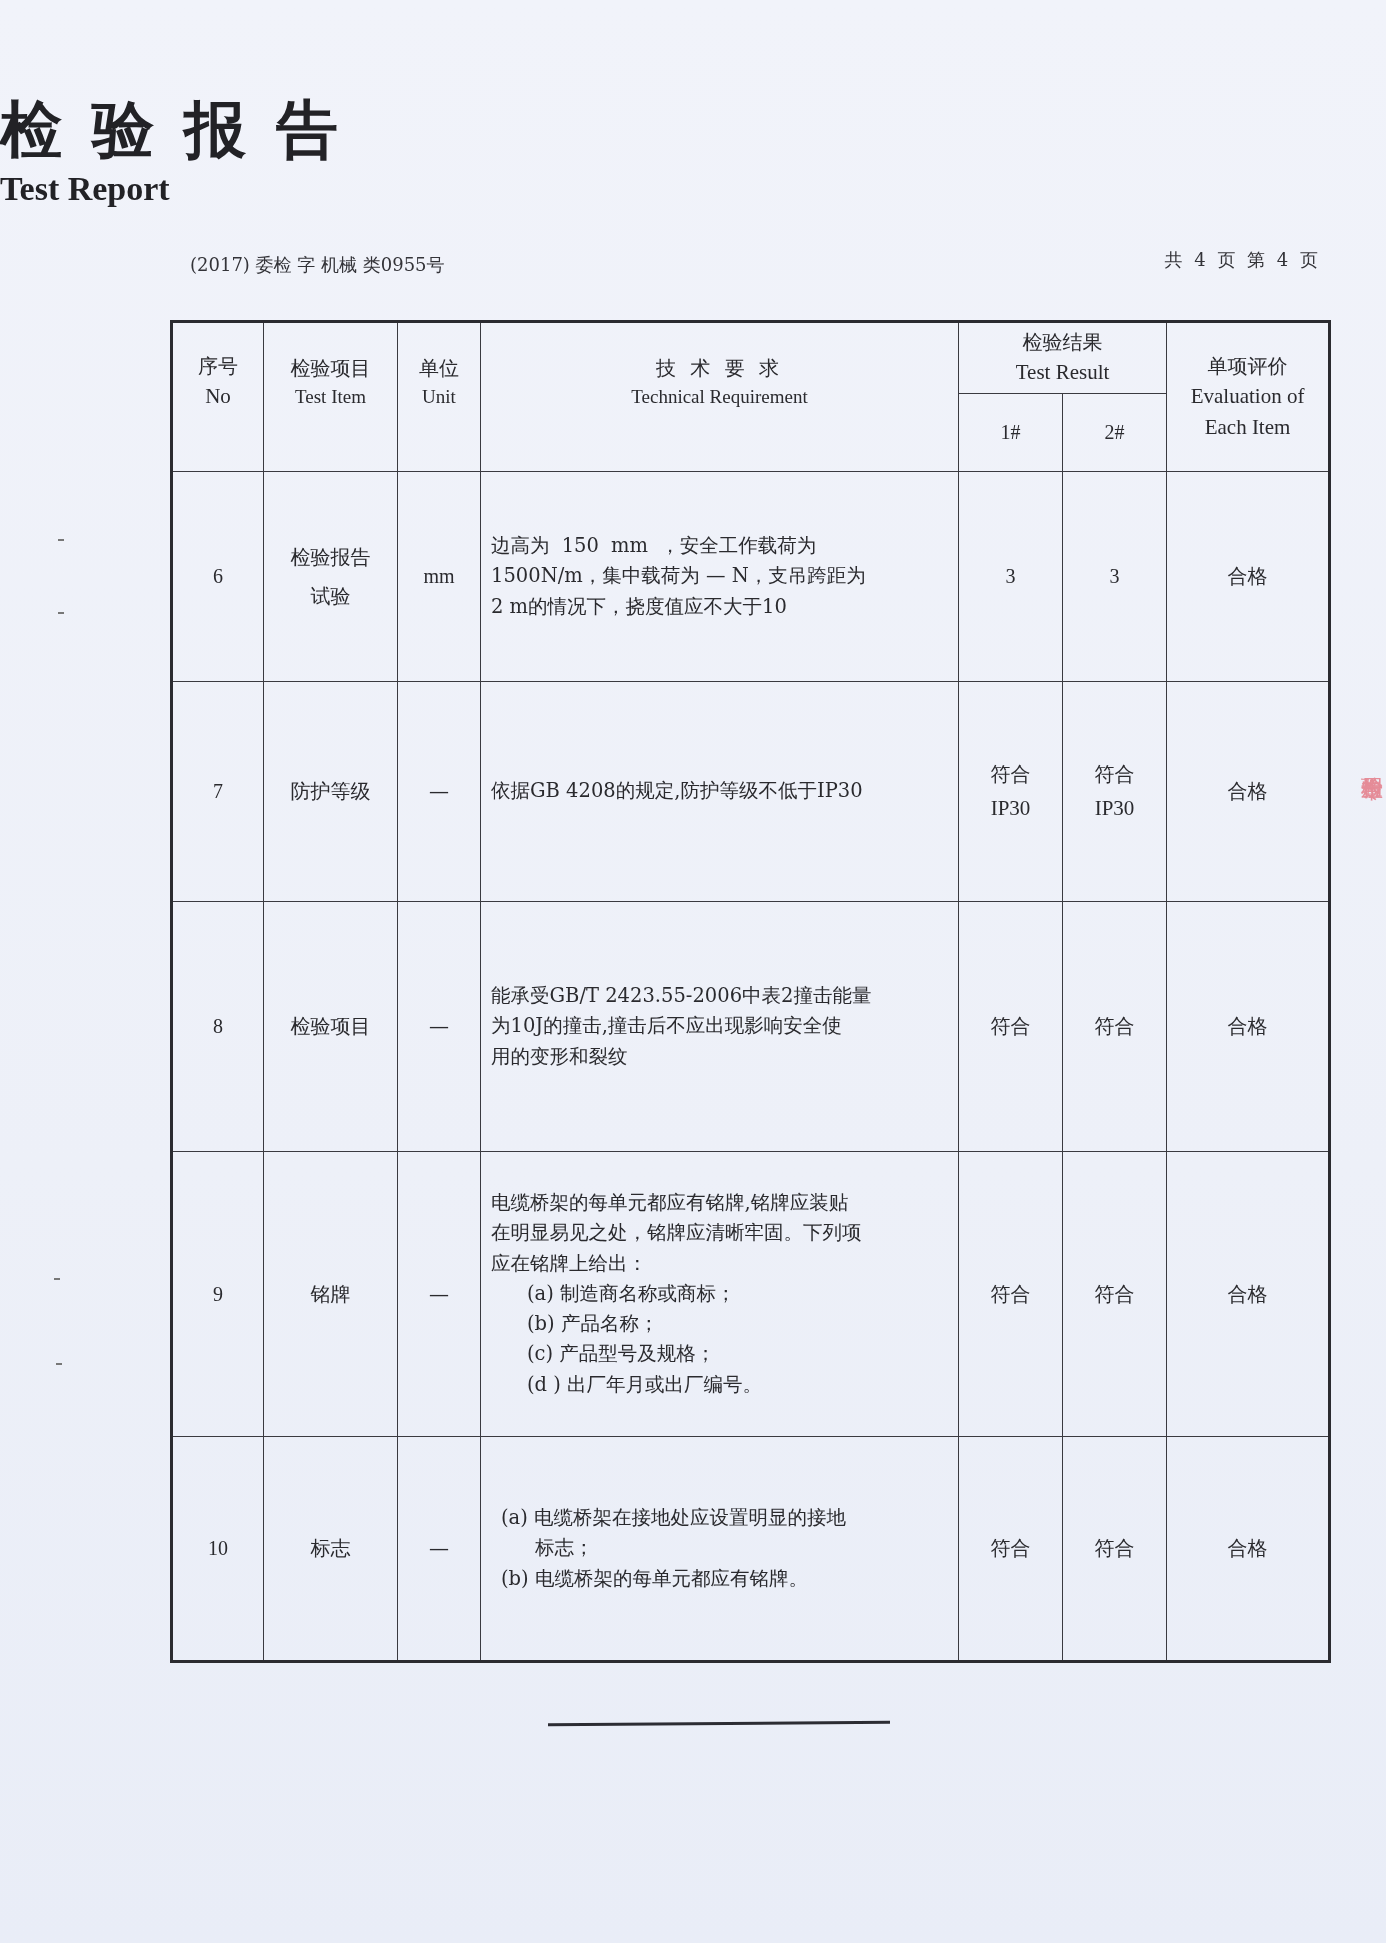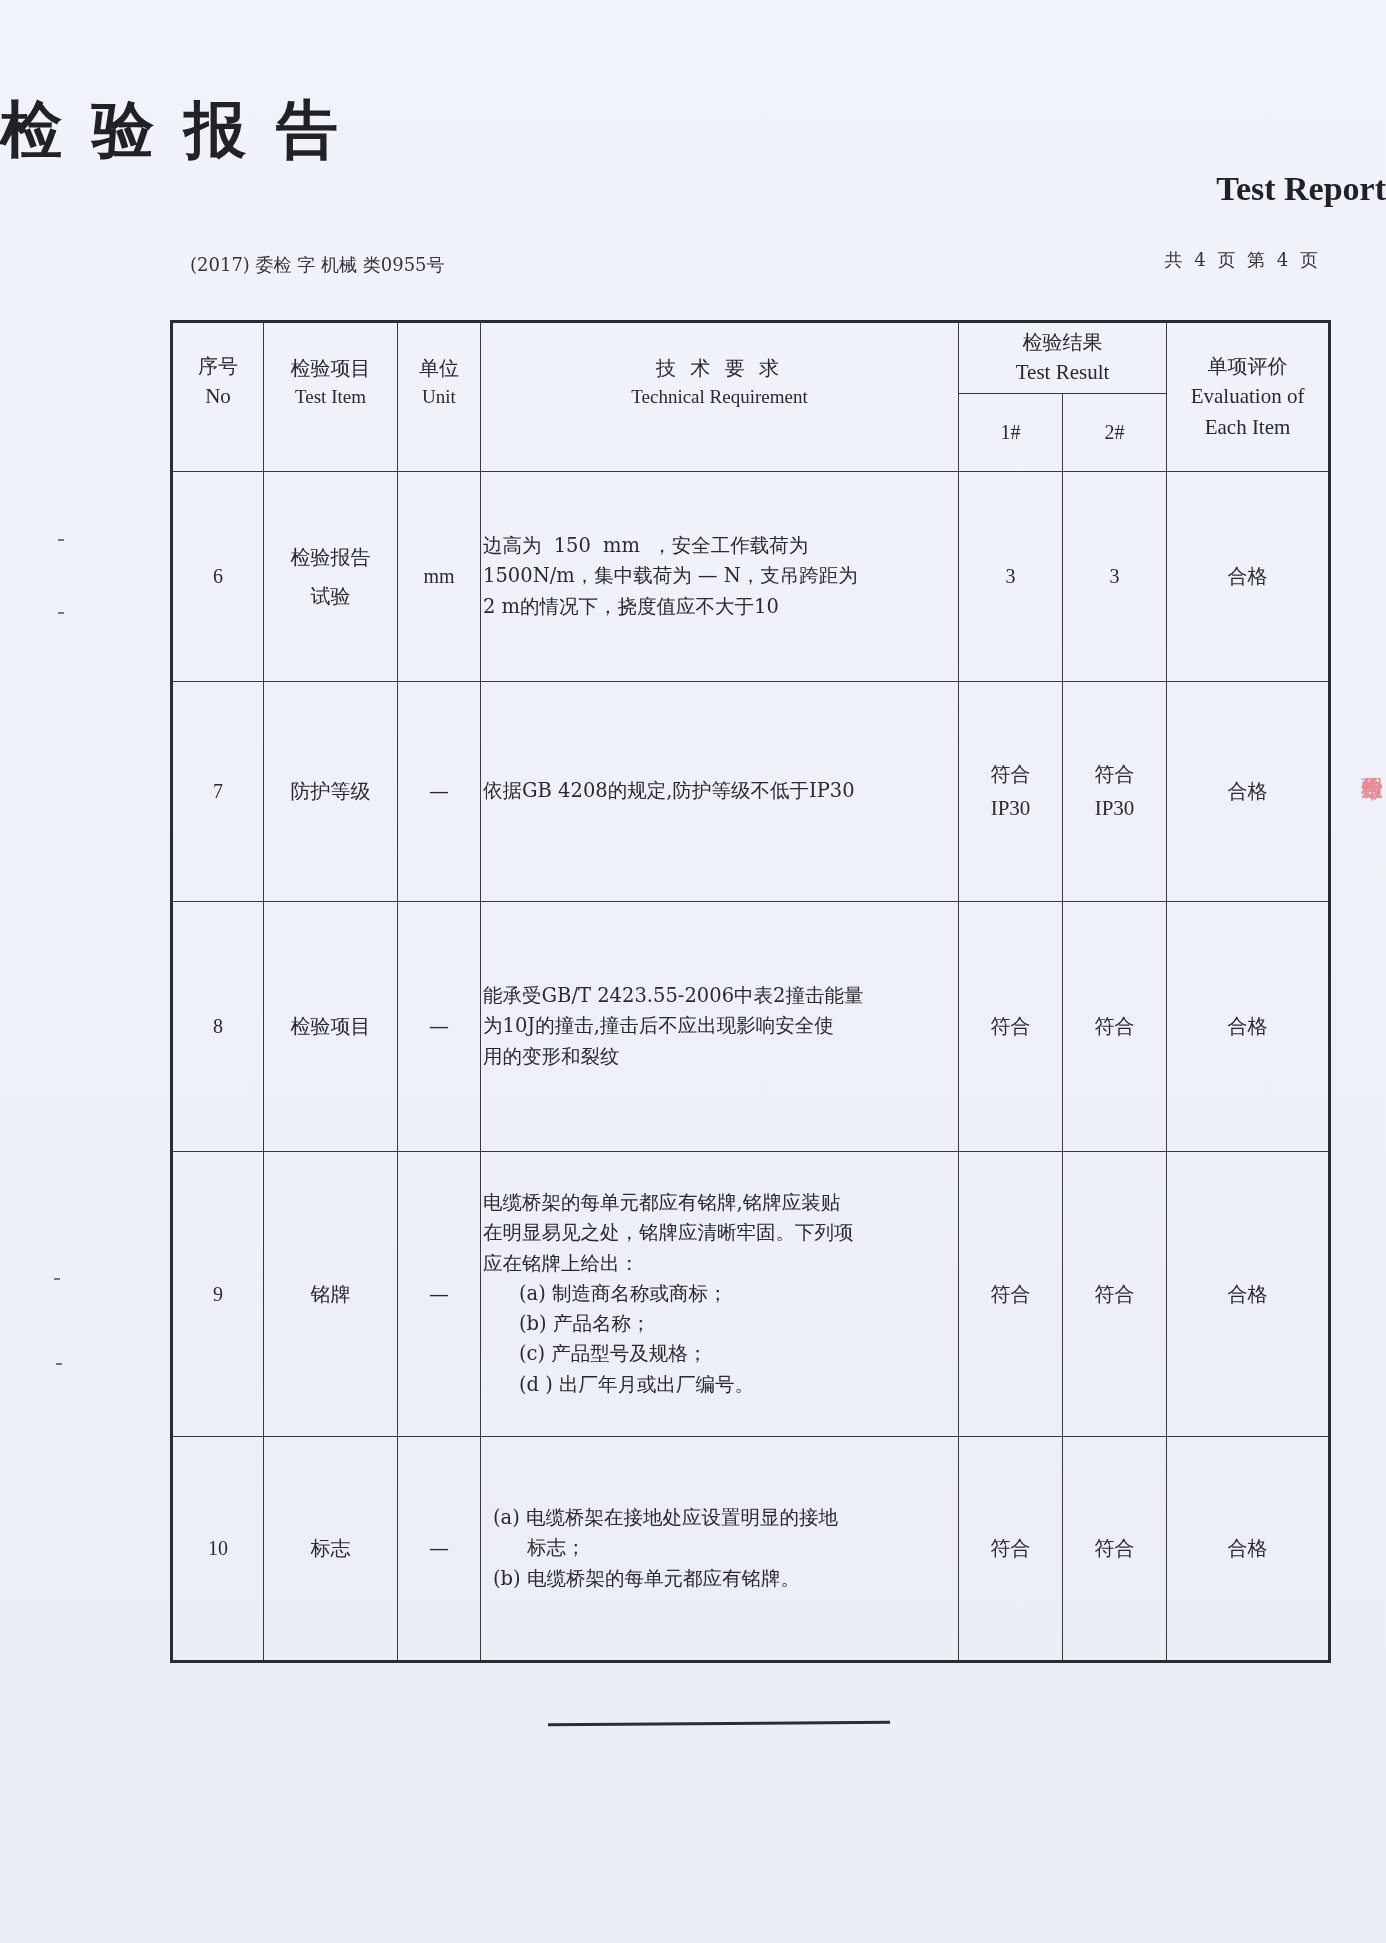--- a/index.html
+++ b/index.html
@@ -12,21 +12,21 @@
   .page-shade {
     position: absolute; left: 0; top: 0; width: 1386px; height: 1943px;
     background: linear-gradient(180deg, #f1f3fa 0%, #edf0f8 60%, #e9edf7 100%);
   }
   .title-cn {
     position: absolute; left: 0; width: 1386px; top: 88px; text-align: left;
     font-family: "DejaVu Sans", "Liberation Sans", sans-serif;
     font-size: 62px; font-weight: bold; letter-spacing: 30px; color: #222226;
   }
   .title-en {
-    position: absolute; left: 0; width: 1386px; top: 170px; text-align: right;
+    position: absolute; left: 0; width: 1386px; top: 170px; text-align: left;
     font-family: "Liberation Serif", serif;
     font-size: 34px; font-weight: bold; color: #222226;
   }
   .report-no {
     position: absolute; left: 190px; top: 253px; font-size: 18px; color: #333338;
   }
   .page-info {
     position: absolute; right: 68px; top: 248px; font-size: 18px; color: #333338;
     word-spacing: 6px;
   }
@@ -40,21 +40,21 @@
     border: 1.4px solid #3a3a40;
     text-align: center; vertical-align: middle;
     font-weight: normal; font-size: 20px; line-height: 1.45;
     padding: 0 6px;
     margin-left: 26px;
   }
   .mono { font-family: Liberation Serif, serif; font-size: 19px; }
   .serif-en { font-family: Liberation Serif, serif; font-size: 21px; }
   .req {
     text-align: left !important; font-size: 19.5px !important; line-height: 1.55 !important;
-    padding: 0 2px !important;
+    padding: 0 10px !important;
   }
   .req .line { display: block; white-space: nowrap; }
   .req .indent { padding-left: 36px; }
   .req .hang { padding-left: 44px; }
   .req .item { padding-left: 10px; }
   .head-row-1 { height: 72px; }
   .head-row-2 { height: 78px; }
   .r6 { height: 210px; }
   .r7 { height: 220px; }
   .r8 { height: 250px; }

